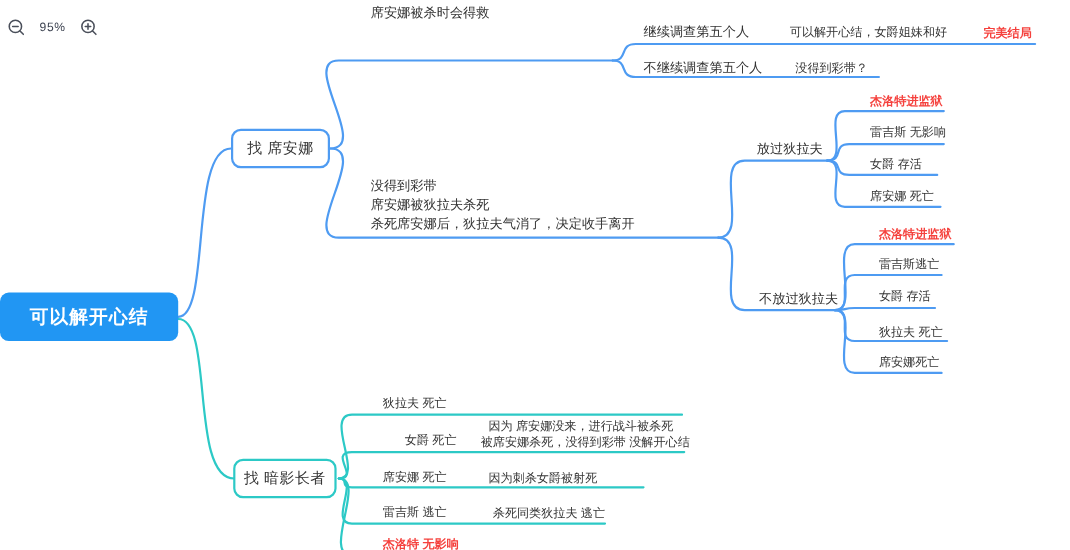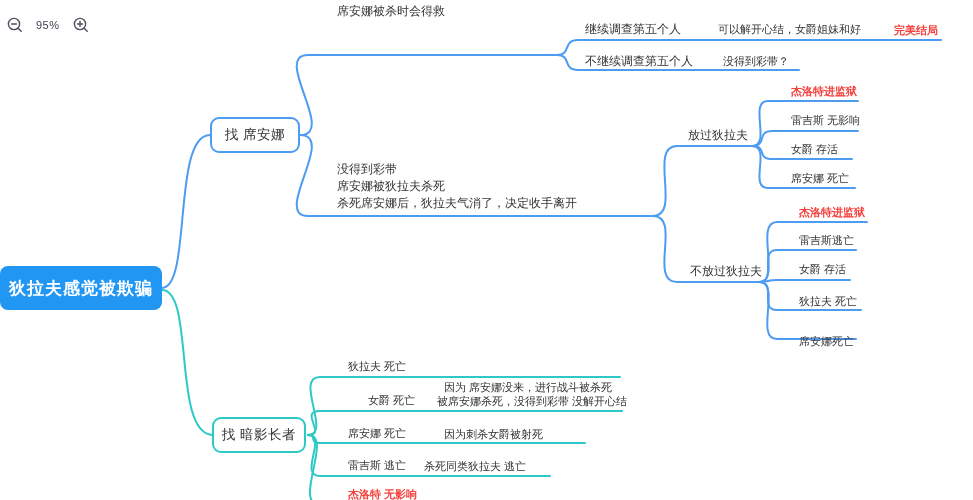--- a/index.html
+++ b/index.html
@@ -75,21 +75,21 @@
     <span class="tool-btn">
       <svg width="18" height="18" viewBox="0 0 18 18" fill="none" stroke="#4a4f5a" stroke-width="1.4" stroke-linecap="round">
         <circle cx="8" cy="8" r="5.6"></circle>
           <line x1="12.2" y1="12.2" x2="15.2" y2="15.2"></line>
           <line x1="5.5" y1="8" x2="10.5" y2="8"></line>
           <line x1="8" y1="5.5" x2="8" y2="10.5"></line>
       </svg>
     </span>
   </div>
 
-  <div class="root-node">狄拉夫感觉被欺骗</div>
+  <div class="root-node">可以解开心结</div>
 
   <div class="branch-node node-syanna">找 席安娜</div>
   <div class="branch-node node-elder">找 暗影长者</div>
 
   <div class="block" style="left:337px; top:3px;">
     <div>席安娜被杀时会得救</div>
   </div>
 
   <span class="row3" style="left:585px; top:21px;">继续调查第五个人</span>
   <span class="leaf" style="left:718px; top:22px;">可以解开心结，女爵姐妹和好</span>
@@ -108,29 +108,29 @@
   <span class="leaf red" style="left:791px; top:84px;">杰洛特进监狱</span>
   <span class="leaf" style="left:791px; top:113px;">雷吉斯 无影响</span>
   <span class="leaf" style="left:791px; top:142px;">女爵 存活</span>
   <span class="leaf" style="left:791px; top:171px;">席安娜 死亡</span>
 
   <span class="row3" style="left:690px; top:263px;">不放过狄拉夫</span>
   <span class="leaf red" style="left:799px; top:205px;">杰洛特进监狱</span>
   <span class="leaf" style="left:799px; top:233px;">雷吉斯逃亡</span>
   <span class="leaf" style="left:799px; top:262px;">女爵 存活</span>
   <span class="leaf" style="left:799px; top:294px;">狄拉夫 死亡</span>
-  <span class="leaf" style="left:799px; top:322px;margin-top:12px;">席安娜死亡</span>
+  <span class="leaf" style="left:799px; top:322px;">席安娜死亡</span>
 
   <span class="leaf" style="left:348px; top:359px;">狄拉夫 死亡</span>
   <span class="leaf" style="left:444px; top:360px;margin-top:20px;">因为 席安娜没来，进行战斗被杀死</span>
 
   <span class="leaf" style="left:348px; top:393px;margin-left:20px;">女爵 死亡</span>
   <span class="leaf" style="left:437px; top:394px;">被席安娜杀死，没得到彩带 没解开心结</span>
 
   <span class="leaf" style="left:348px; top:426px;">席安娜 死亡</span>
   <span class="leaf" style="left:444px; top:427px;">因为刺杀女爵被射死</span>
 
   <span class="leaf" style="left:348px; top:458px;">雷吉斯 逃亡</span>
-  <span class="leaf" style="left:424px; top:459px;text-align:center;">杀死同类狄拉夫 逃亡</span>
+  <span class="leaf" style="left:448px; top:459px;text-align:center;">杀死同类狄拉夫 逃亡</span>
 
   <span class="leaf red" style="left:348px; top:487px;">杰洛特 无影响</span>
 
 </div>
 
 </body></html>

